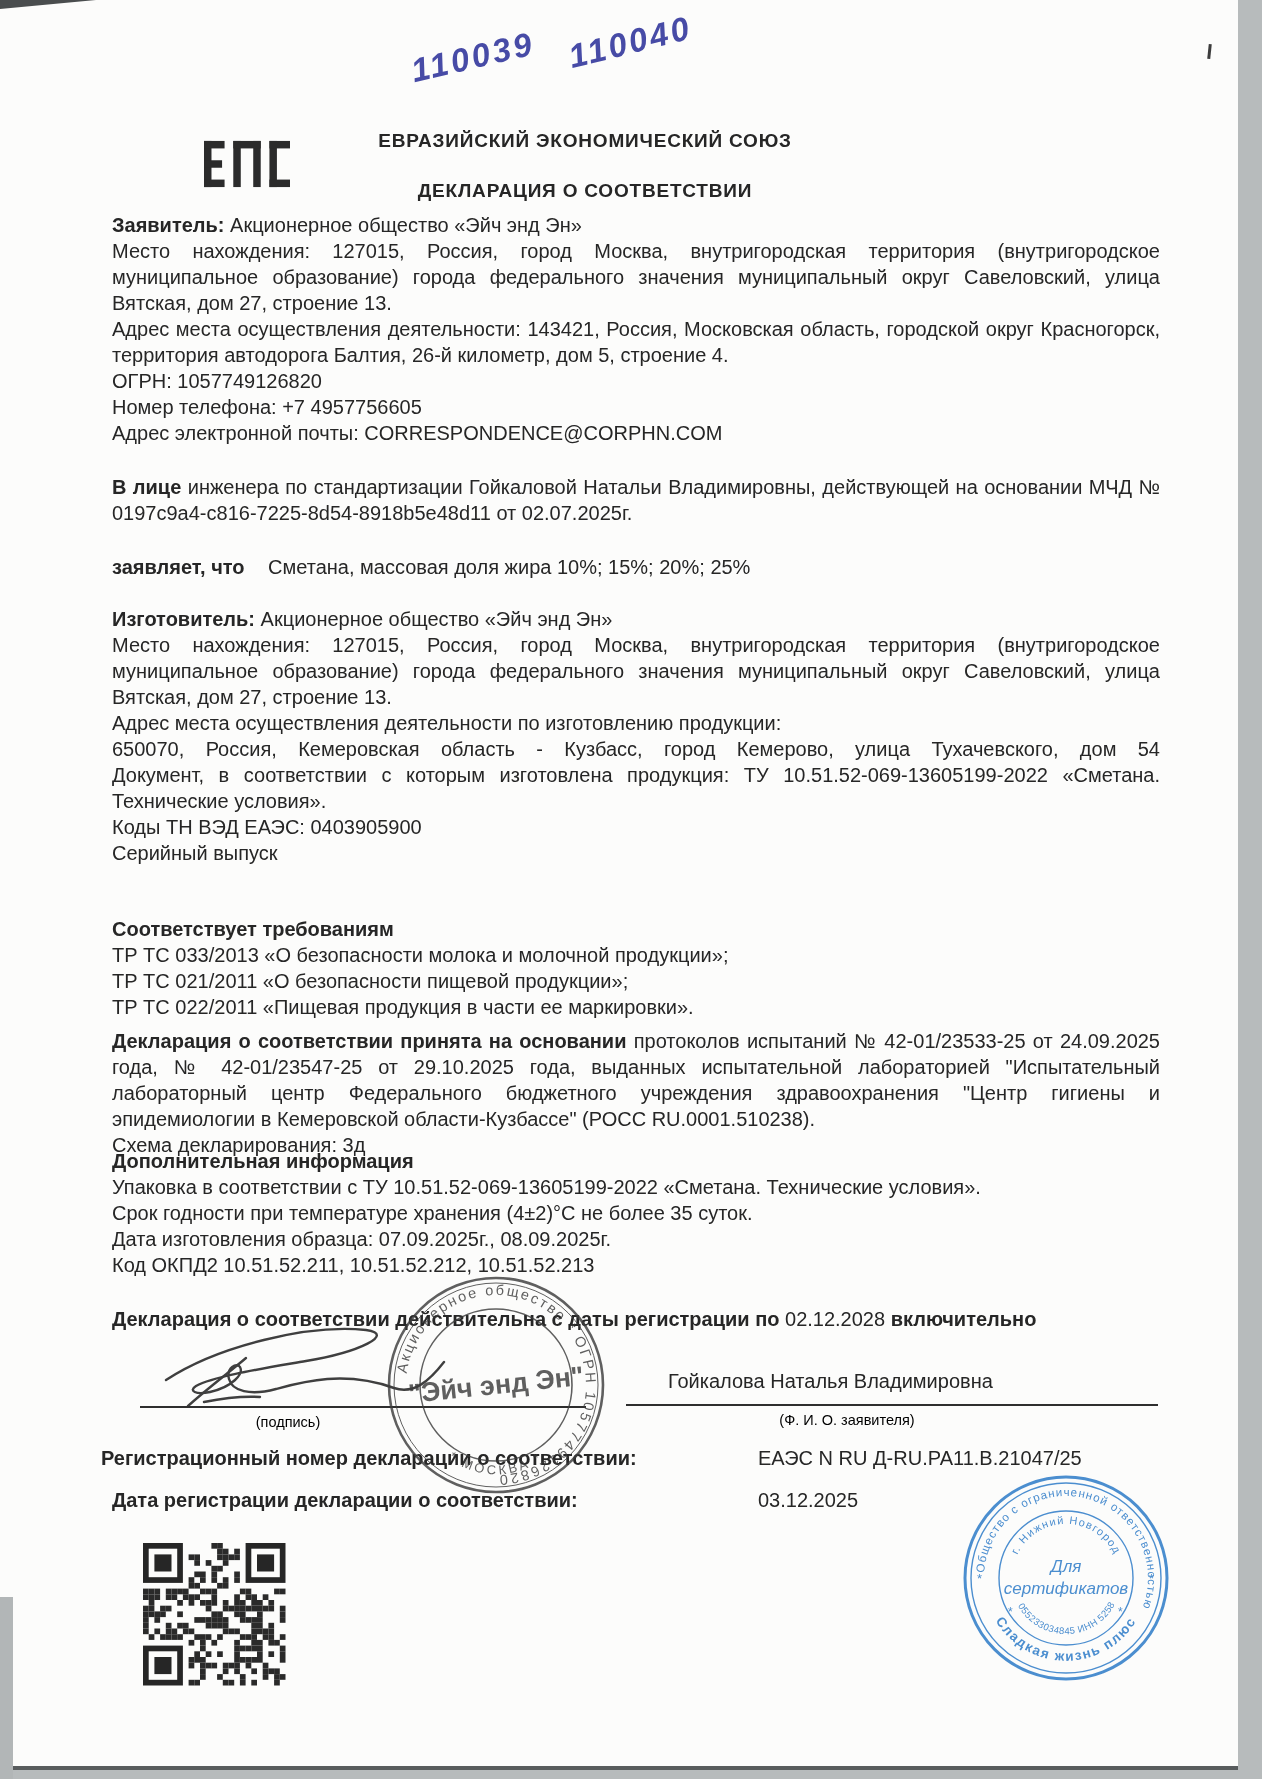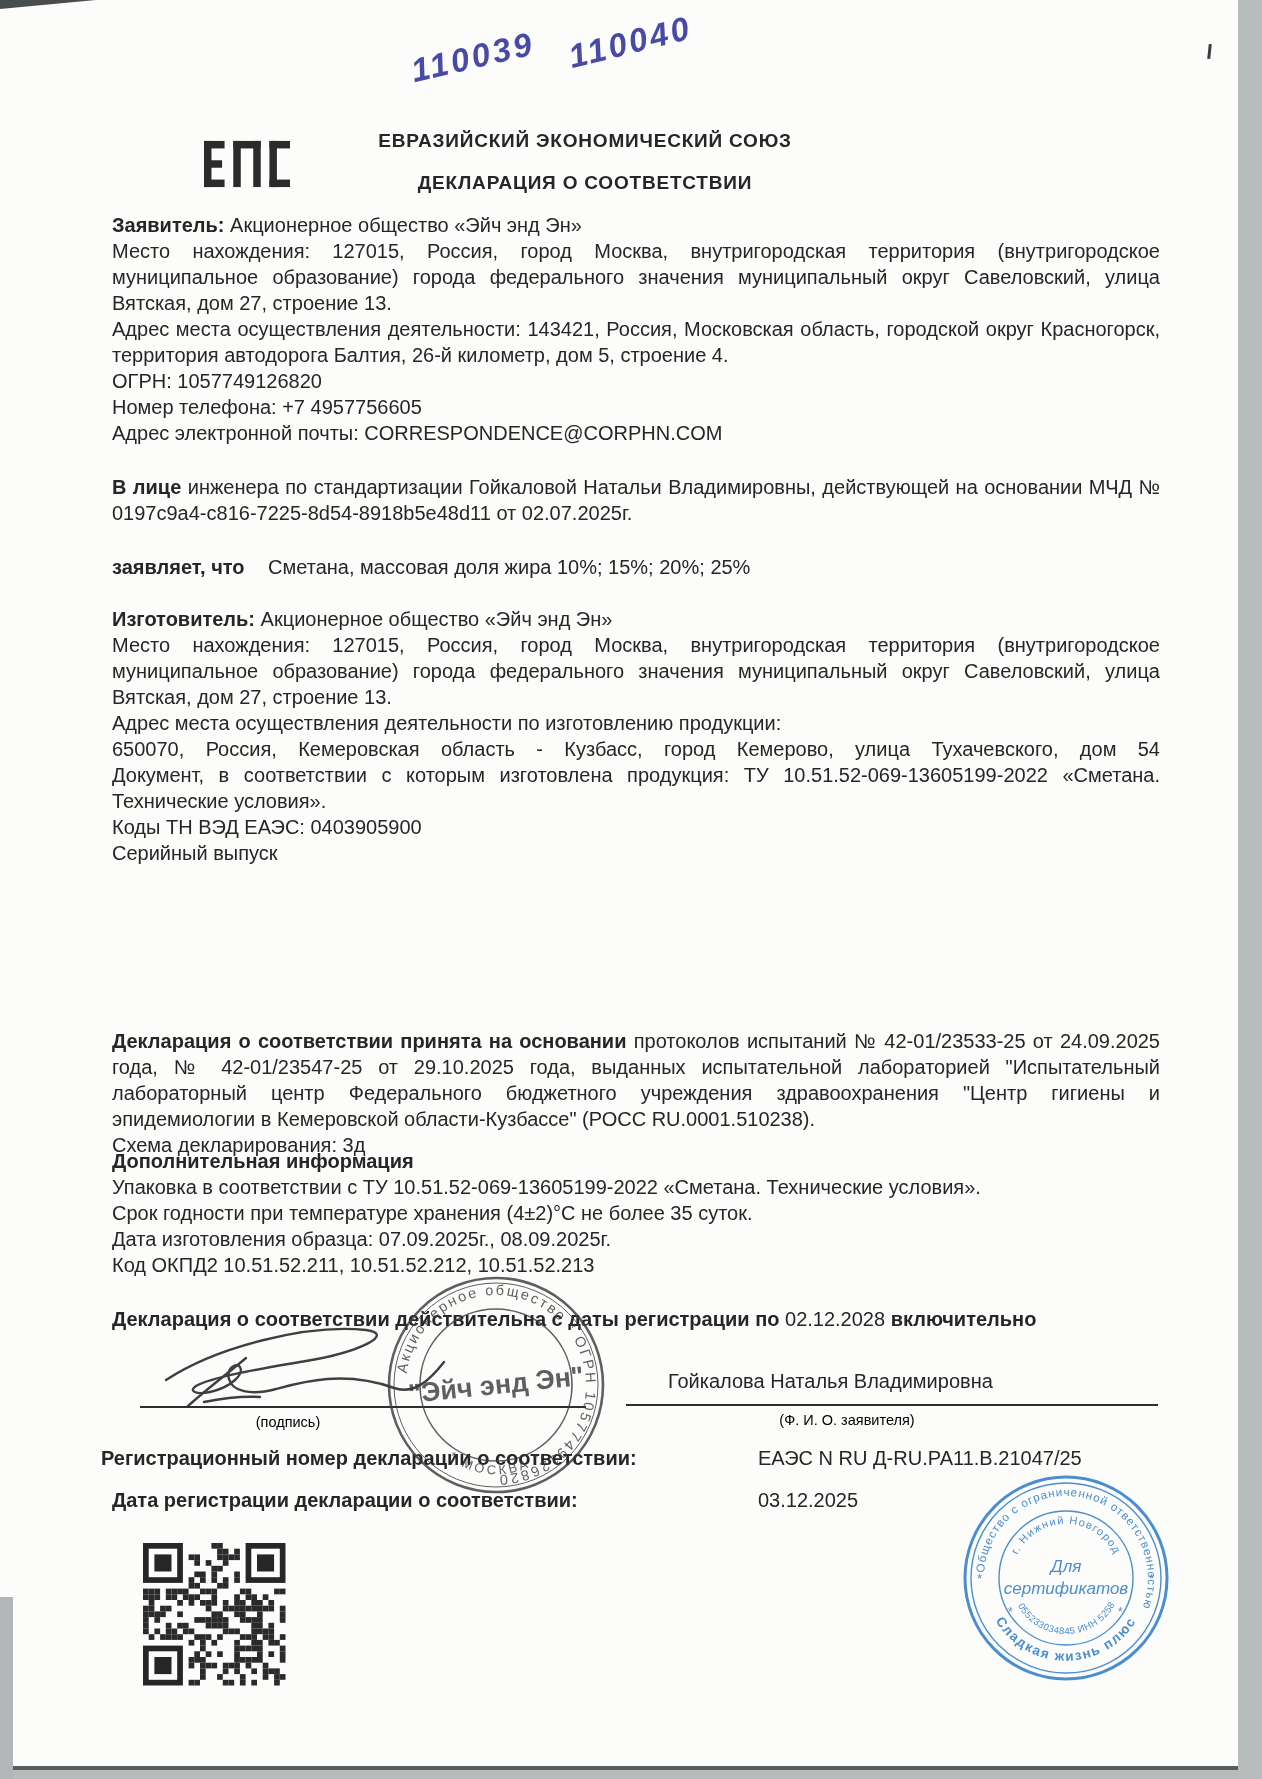--- a/index.html
+++ b/index.html
@@ -22,21 +22,21 @@
   .bottom-edge{position:absolute;left:0;top:1766px;width:1238px;height:4px;background:#585c5d;}
 
   .hand{
     color:#474ba6;font-style:italic;font-weight:600;
     font-size:33px;letter-spacing:3px;transform-origin:left bottom;
   }
   .scan-tick{width:3px;height:15px;background:#3c3c3c;transform:rotate(6deg);}
 
   .title-wrap{left:110px;top:130px;width:950px;text-align:center;}
   .title1{font-size:19px;font-weight:700;letter-spacing:.8px;}
-  .title2{font-size:19px;font-weight:700;letter-spacing:.8px;margin-top:20px;}
+  .title2{font-size:19px;font-weight:700;letter-spacing:.8px;margin-top:28px;}
 
   .txt{font-size:20px;line-height:26px;}
   .block{left:112px;width:1048px;}
   .just{text-align:justify;}
   .just-force{text-align:justify;text-align-last:justify;}
   .b{font-weight:700;}
 
   .sig-line{border-bottom:2px solid #2e2e2e;height:0;}
   .caption{font-size:14.5px;color:#000000;text-align:center;}
 
@@ -99,20 +99,26 @@
   <div class="abs block txt" style="top:606px;">
     <div><span class="b">Изготовитель:</span> <span>Акционерное общество «Эйч энд Эн»</span></div>
     <div class="just">Место нахождения: 127015, Россия, город Москва, внутригородская территория (внутригородское муниципальное образование) города федерального значения муниципальный округ Савеловский, улица Вятская, дом 27, строение 13.</div>
     <div>Адрес места осуществления деятельности по изготовлению продукции:</div>
     <div class="just-force">650070, Россия, Кемеровская область - Кузбасс, город Кемерово, улица Тухачевского, дом 54</div>
     <div class="just">Документ, в соответствии с которым изготовлена продукция: ТУ 10.51.52-069-13605199-2022 «Сметана. Технические условия».</div>
     <div>Коды ТН ВЭД ЕАЭС: 0403905900</div>
     <div>Серийный выпуск</div>
   </div>
 
+  <div class="abs block txt" style="top:916px;">
+    <div class="b">Соответствует требованиям</div>
+    <div>ТР ТС 033/2013 «О безопасности молока и молочной продукции»;</div>
+    <div>ТР ТС 021/2011 «О безопасности пищевой продукции»;</div>
+    <div>ТР ТС 022/2011 «Пищевая продукция в части ее маркировки».</div>
+  </div>
 
   <div class="abs block txt" style="top:950px;">
     <div style="height:78px;"></div>
     <div class="just">
       <span class="b">Декларация о соответствии принята на основании</span>
       <span>протоколов испытаний № 42-01/23533-25 от 24.09.2025 года, № 42-01/23547-25 от 29.10.2025 года, выданных испытательной лабораторией "Испытательный лабораторный центр Федерального бюджетного учреждения здравоохранения "Центр гигиены и эпидемиологии в Кемеровской области-Кузбассе" (РОСС RU.0001.510238).</span>
     </div>
     <div>Схема декларирования: 3д</div>
   </div>
   <style> </style>

